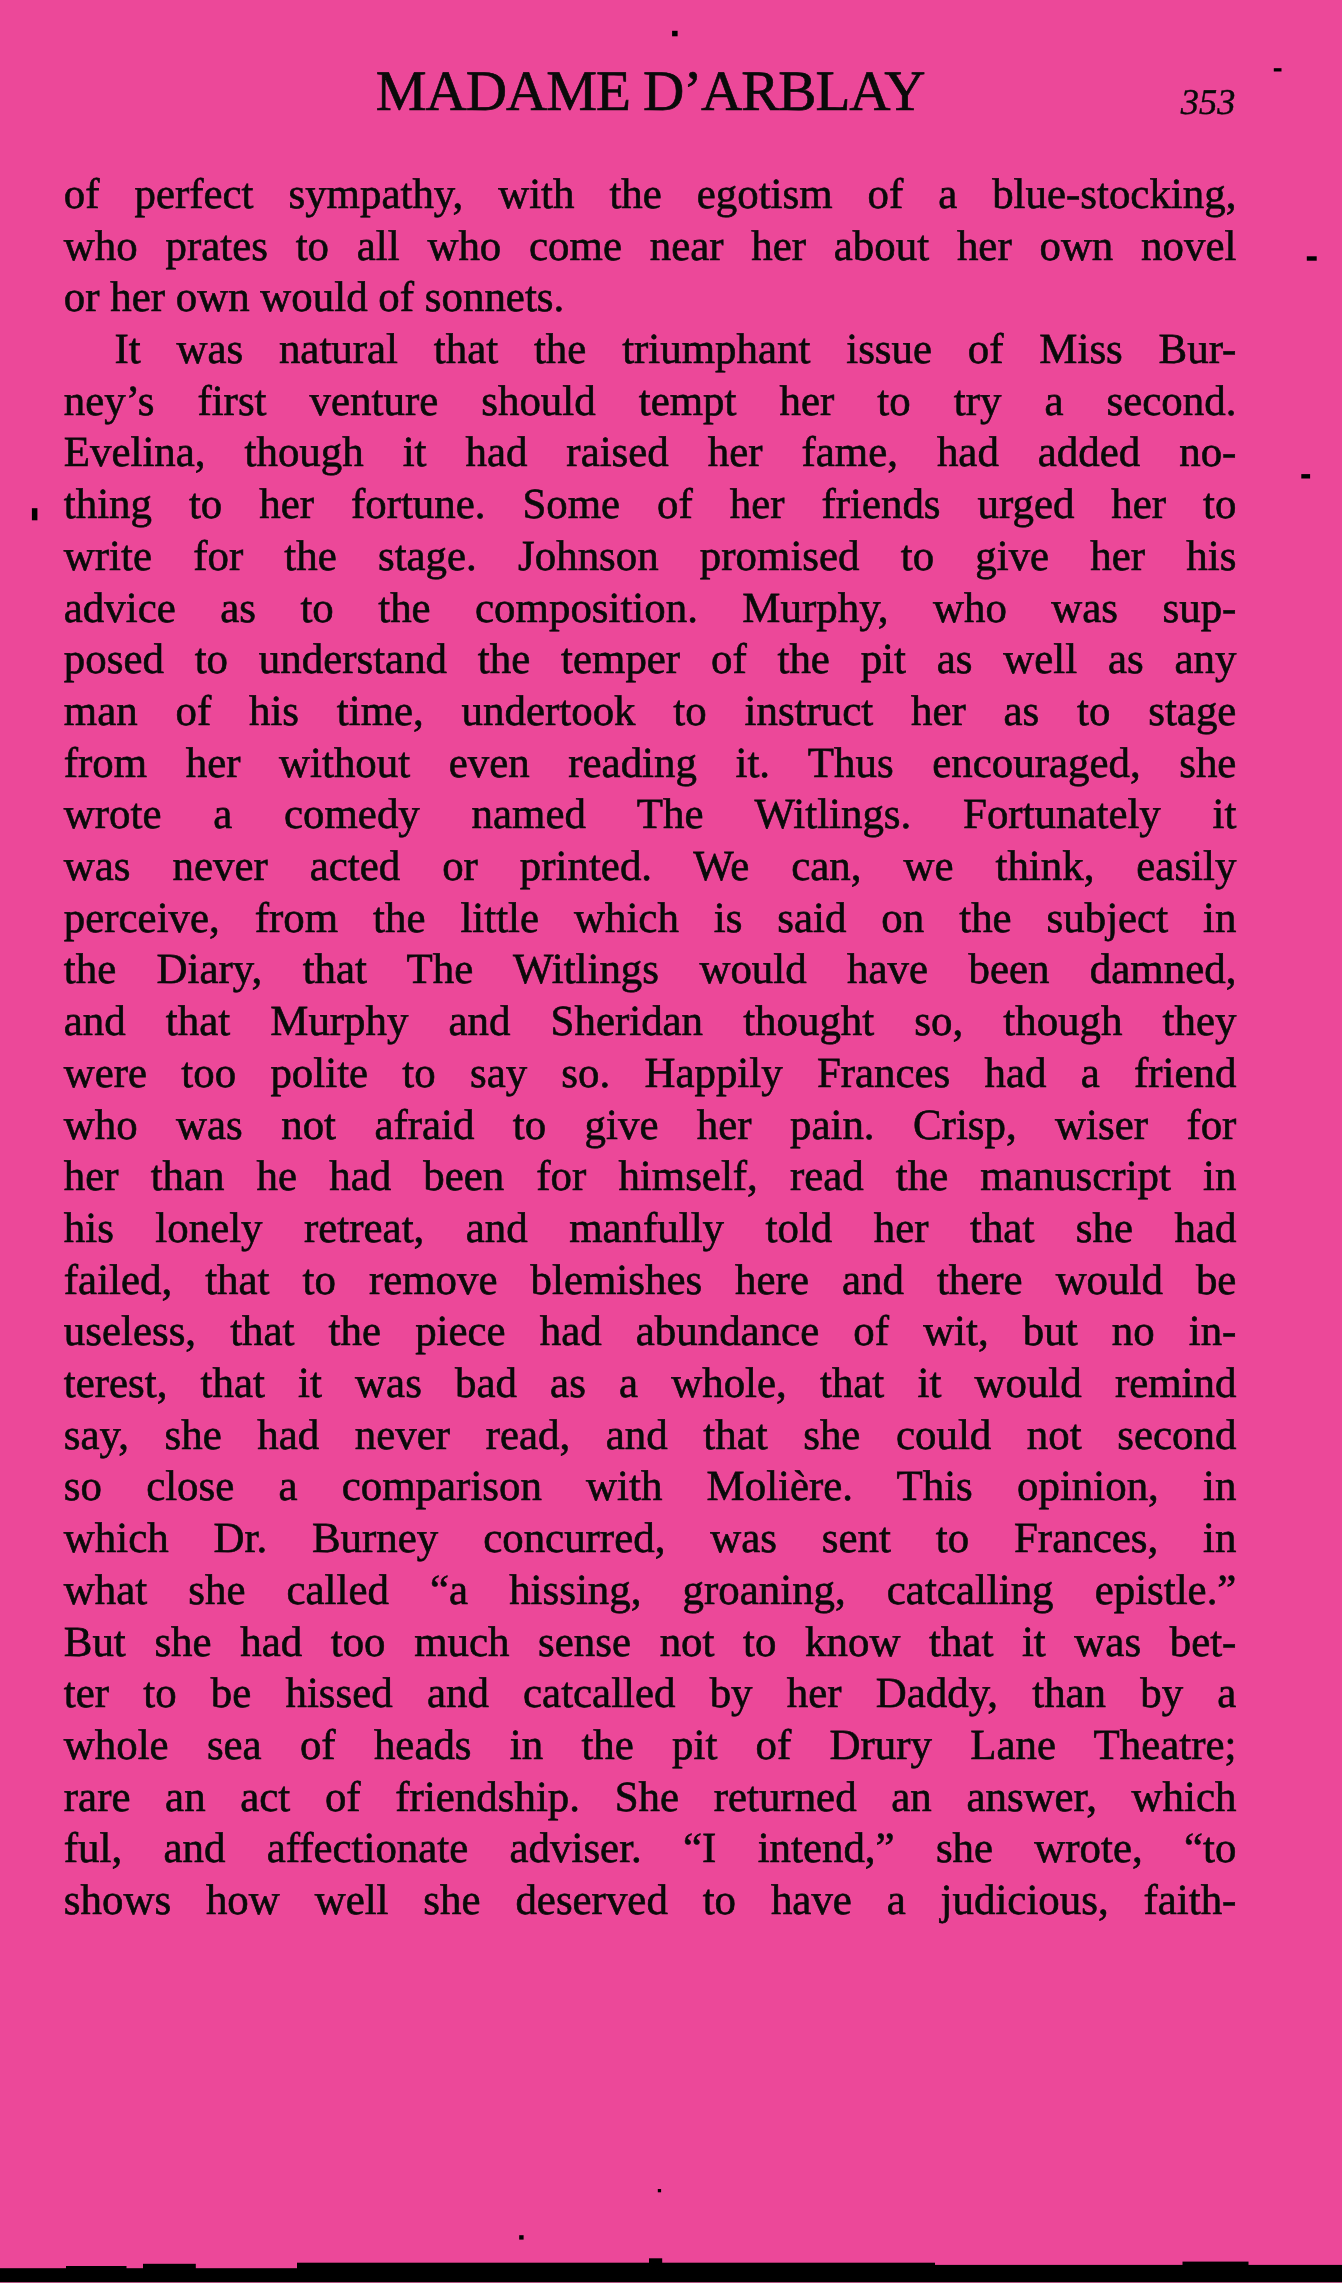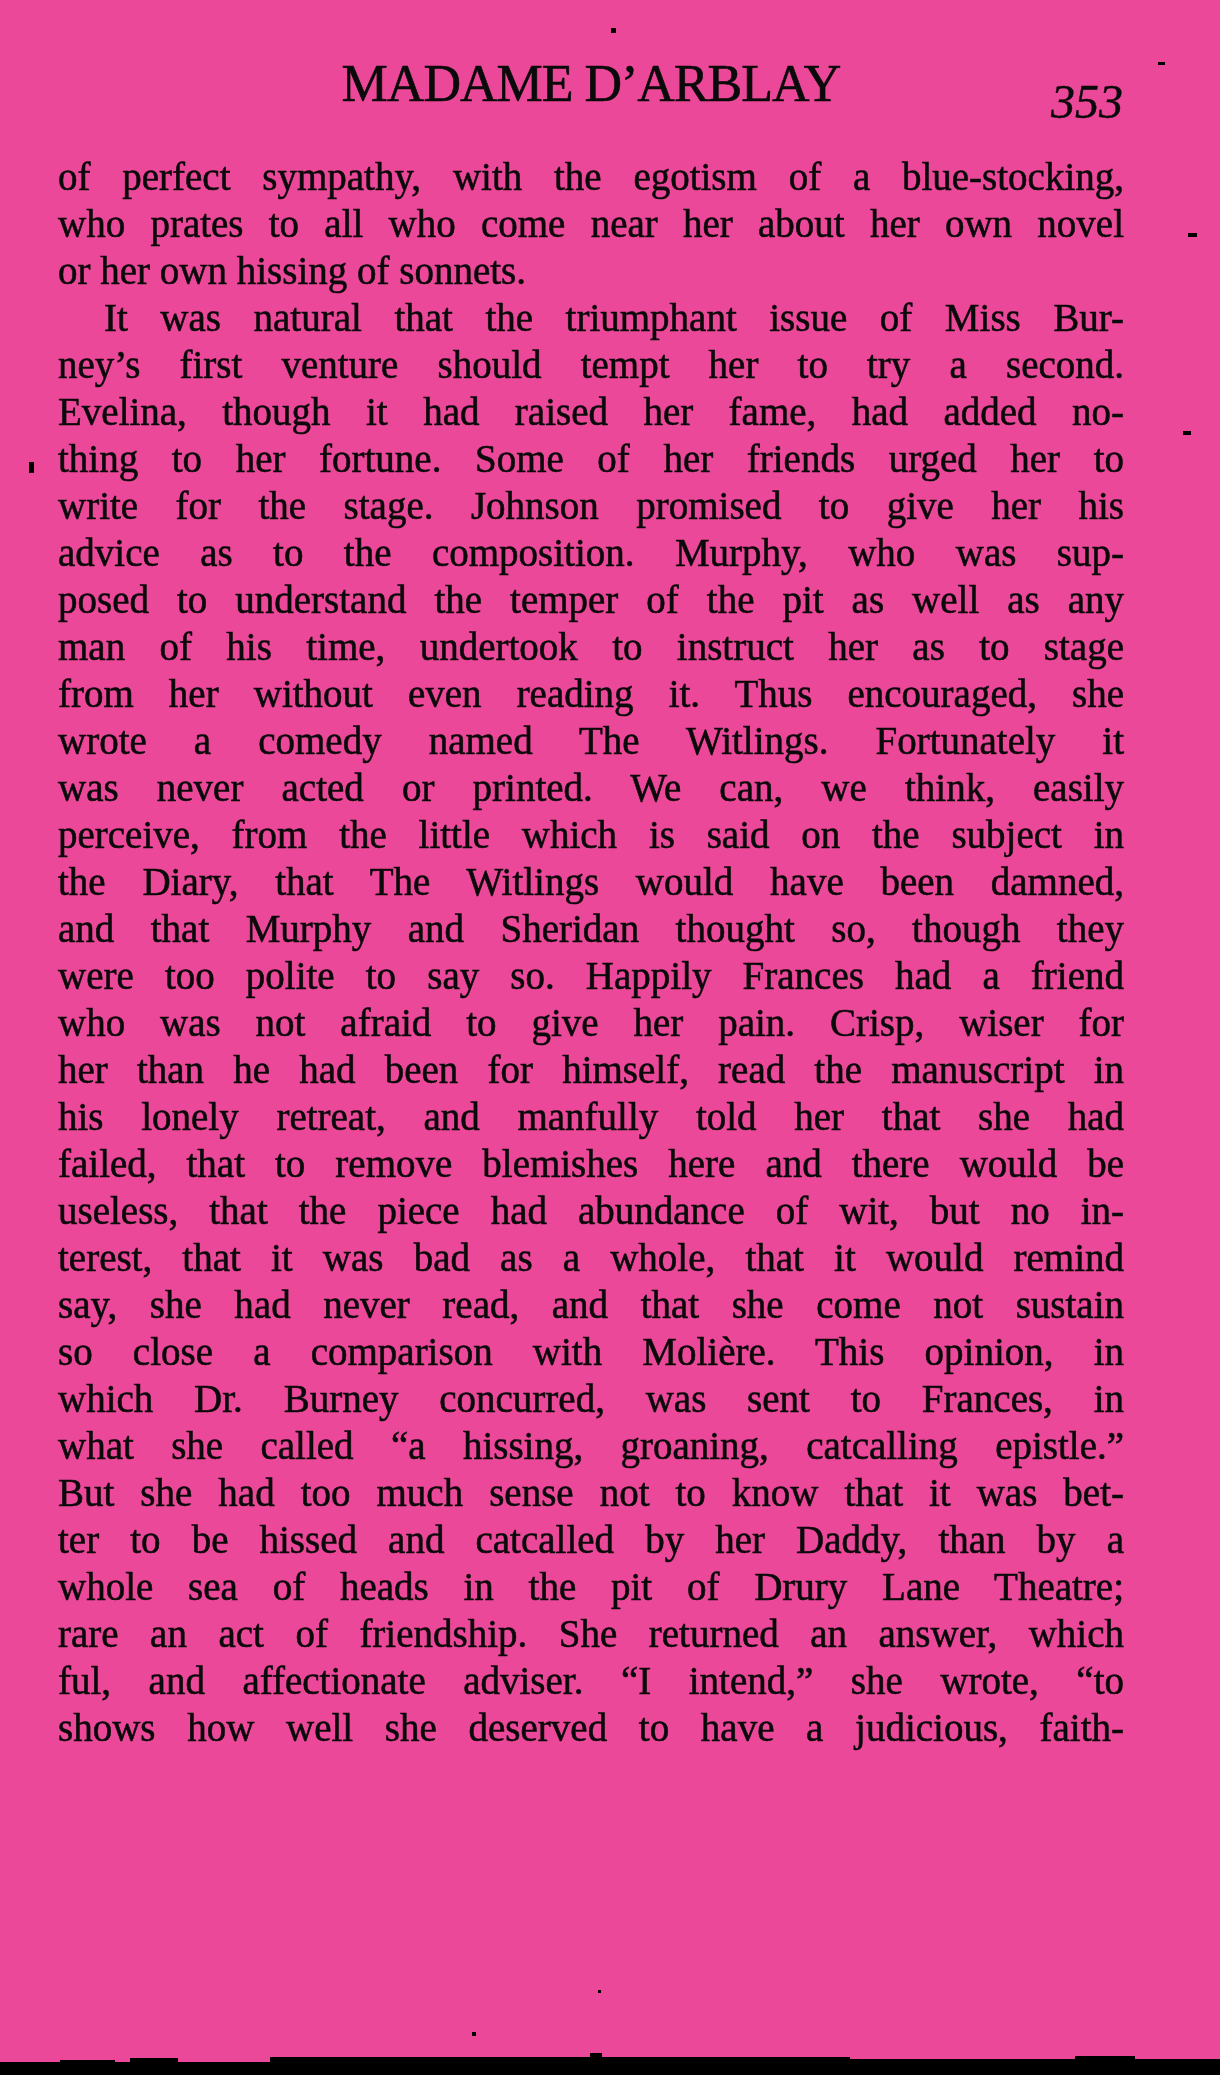--- a/index.html
+++ b/index.html
@@ -19,21 +19,21 @@
     text-align:center;
     font-size:52px;
     letter-spacing:-1px;
     line-height:1;
     -webkit-text-stroke:0.6px #0a0a0a;
     white-space:nowrap;
   }
   .folio {
     position:absolute;
     right:97px; top:78px;
-    font-size:48px;
+    font-size:33px;
     font-style:italic;
     line-height:1;
     -webkit-text-stroke:0.4px #0a0a0a;
   }
   .text-block {
     position:absolute;
     left:58px; top:153px; width:1066px;
   }
   .line {
     height:47px;
@@ -52,21 +52,21 @@
 </head>
 <body>
 
 <div class="page">
   <div class="running-head">MADAME D’ARBLAY</div>
   <div class="folio">353</div>
 
   <div class="text-block">
       <div class="line">of perfect sympathy, with the egotism of a blue-stocking,</div>
       <div class="line">who prates to all who come near her about her own novel</div>
-      <div class="line flush">or her own hissing of sonnets.</div>
+      <div class="line flush">or her own would of sonnets.</div>
       <div class="line indent">It was natural that the triumphant issue of Miss Bur-</div>
       <div class="line">ney’s first venture should tempt her to try a second.</div>
       <div class="line">Evelina, though it had raised her fame, had added no-</div>
       <div class="line">thing to her fortune.  Some of her friends urged her to</div>
       <div class="line">write for the stage.  Johnson promised to give her his</div>
       <div class="line">advice as to the composition.  Murphy, who was sup-</div>
       <div class="line">posed to understand the temper of the pit as well as any</div>
       <div class="line">man of his time, undertook to instruct her as to stage</div>
       <div class="line">from her without even reading it.  Thus encouraged, she</div>
       <div class="line">wrote a comedy named The Witlings.  Fortunately it</div>
@@ -74,21 +74,21 @@
       <div class="line">perceive, from the little which is said on the subject in</div>
       <div class="line">the Diary, that The Witlings would have been damned,</div>
       <div class="line">and that Murphy and Sheridan thought so, though they</div>
       <div class="line">were too polite to say so.  Happily Frances had a friend</div>
       <div class="line">who was not afraid to give her pain.  Crisp, wiser for</div>
       <div class="line">her than he had been for himself, read the manuscript in</div>
       <div class="line">his lonely retreat, and manfully told her that she had</div>
       <div class="line">failed, that to remove blemishes here and there would be</div>
       <div class="line">useless, that the piece had abundance of wit, but no in-</div>
       <div class="line">terest, that it was bad as a whole, that it would remind</div>
-      <div class="line">say, she had never read, and that she come not sustain</div>
+      <div class="line">say, she had never read, and that she could not second</div>
       <div class="line">so close a comparison with Molière.  This opinion, in</div>
       <div class="line">which Dr. Burney concurred, was sent to Frances, in</div>
       <div class="line">what she called “a hissing, groaning, catcalling epistle.”</div>
       <div class="line">But she had too much sense not to know that it was bet-</div>
       <div class="line">ter to be hissed and catcalled by her Daddy, than by a</div>
       <div class="line">whole sea of heads in the pit of Drury Lane Theatre;</div>
       <div class="line">rare an act of friendship.  She returned an answer, which</div>
       <div class="line">ful, and affectionate adviser.  “I intend,” she wrote, “to</div>
       <div class="line">shows how well she deserved to have a judicious, faith-</div>
     </div>

